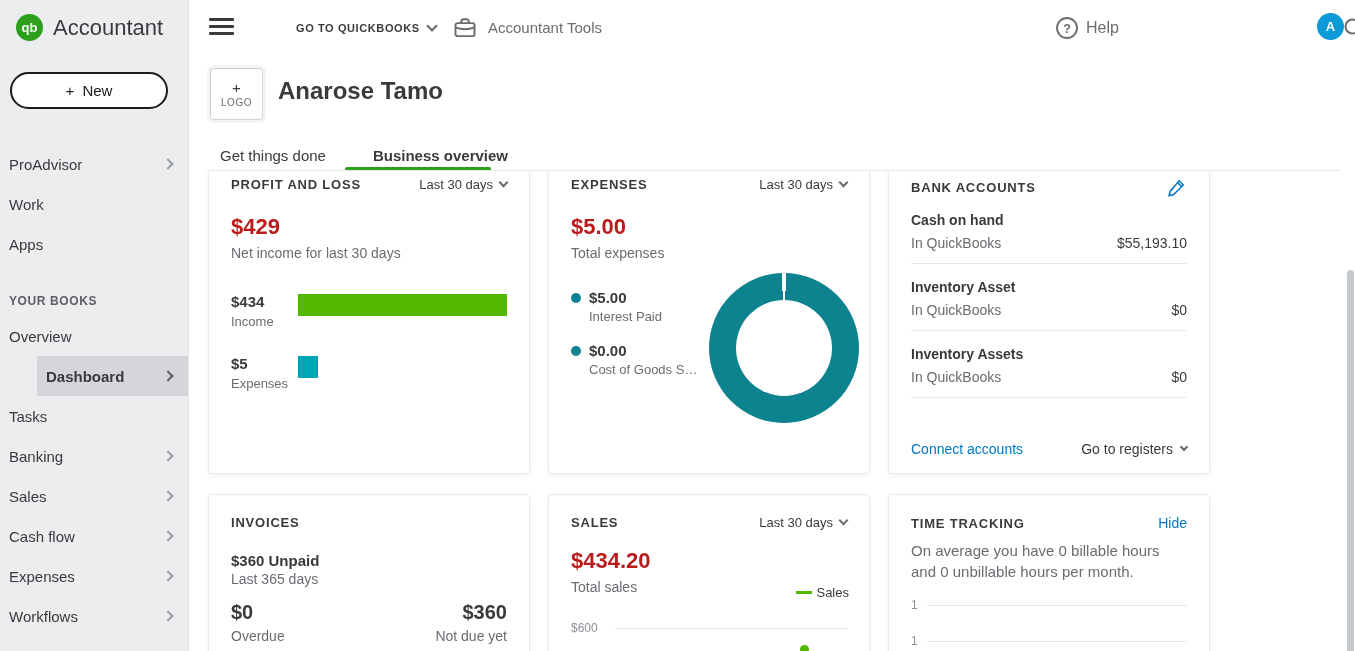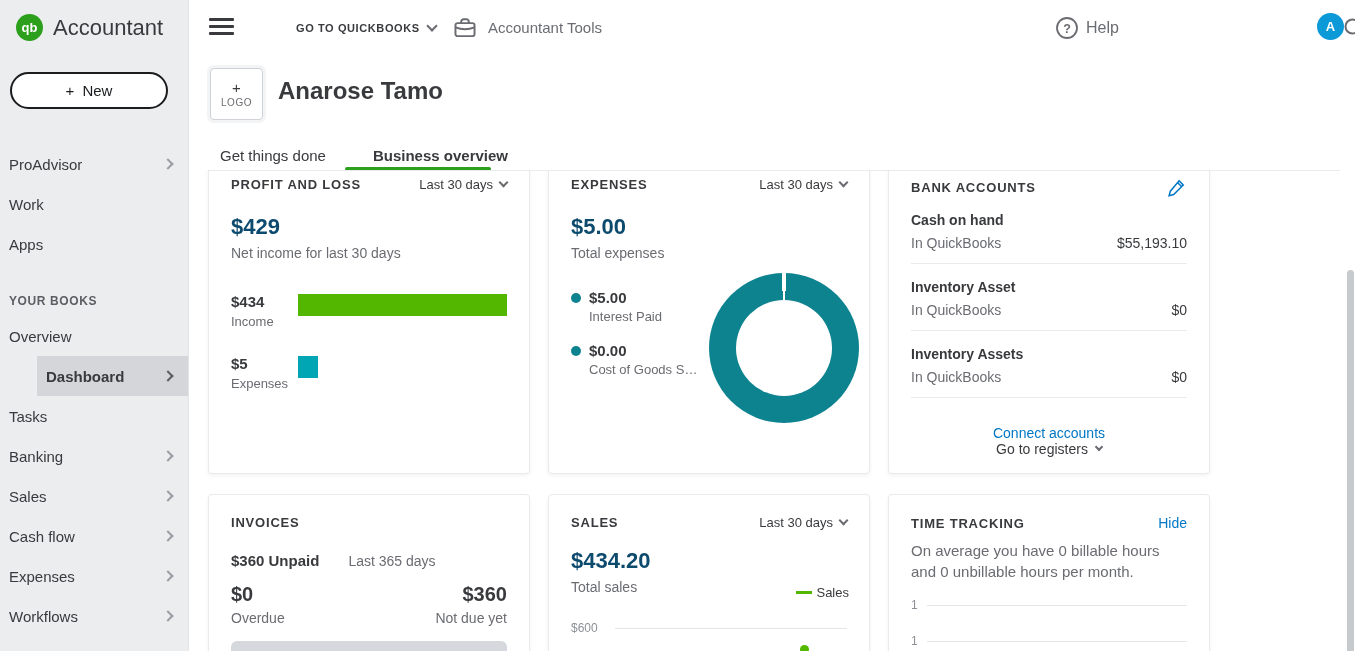--- a/index.html
+++ b/index.html
@@ -68,21 +68,21 @@
     border-radius:4px; box-shadow:0 2px 4px rgba(0,0,0,.05); padding:16px 22px; }
   .card.r1 { top:-10px; height:314px; }
   .card.r2 { top:324px; height:300px; padding-top:20px; }
   .c1,.c4 { left:19px; }
   .c2,.c5 { left:359px; }
   .c3,.c6 { left:699px; }
   .card-head { display:flex; align-items:center; justify-content:space-between; }
   .card-title { font-size:13px; font-weight:600; letter-spacing:.8px; color:#393A3D; }
   .range { font-size:13px; color:#393A3D; display:flex; align-items:center; cursor:pointer; }
   .range .chv-d { width:7px; height:7px; margin-left:7px; }
-  .big-amount { font-size:22px; font-weight:700; color:#0c4a6e; margin-top:22px; }
+  .big-amount { font-size:22px; font-weight:700; color:#b91c1c; margin-top:22px; }
   .sub { font-size:14px; color:#6B6C72; margin-top:5px; }
 
   
   .pl-bars { margin-top:32px; }
   .pl-row { display:flex; align-items:flex-start; }
   .pl-row + .pl-row { margin-top:26px; }
   .pl-meta { width:67px; flex:0 0 auto; }
   .pl-val { font-size:15px; font-weight:700; }
   .pl-lbl { font-size:13px; color:#6B6C72; margin-top:4px; }
   .pl-bar-area { flex:1; }
@@ -101,27 +101,27 @@
     background:conic-gradient(from -1.5deg, #fff 0 3deg, #0D8390 3deg 360deg); }
   .donut::after { content:""; position:absolute; inset:27px; border-radius:50%; background:#fff; }
 
   
   .acct-row .acct-name { font-size:14px; font-weight:600; margin-top:15px; }
   .acct-row .acct-line { display:flex; justify-content:space-between; font-size:14px; margin-top:7px; }
   .acct-src { color:#6B6C72; }
   .acct-amt { color:#393A3D; }
   .acct-div { height:1px; background:#E9EAEC; margin-top:12px; }
   .bank-footer { position:absolute; left:22px; right:22px; bottom:16px; display:flex;
-    justify-content:space-between; align-items:center; font-size:14px;flex-direction:column; }
+    justify-content:space-between; align-items:center; font-size:14px; }
   .link { color:#0077C5; cursor:pointer; }
   .registers { display:flex; align-items:center; cursor:pointer; color:#393A3D; }
   .registers .chv-d { width:6px; height:6px; margin-left:8px; }
 
   
-  .inv-line { display:flex; align-items:baseline; gap:29px; margin-top:22px; }
+  .inv-line { display:flex; align-items:baseline; gap:2px; margin-top:22px;flex-direction:column; }
   .inv-unpaid { font-size:15px; font-weight:700; }
   .inv-range { font-size:14px; color:#6B6C72; }
   .inv-amounts { display:flex; justify-content:space-between; margin-top:14px; }
   .inv-col .amt { font-size:20px; font-weight:700; }
   .inv-col .lbl { font-size:14px; color:#6B6C72; margin-top:4px; }
   .inv-col.right { text-align:right; }
   .inv-bar { margin-top:15px; height:60px; background:#D5D9DD; border-radius:6px; }
 
   
   .sales-legend { position:absolute; right:20px; top:90px; font-size:13px; color:#393A3D;

